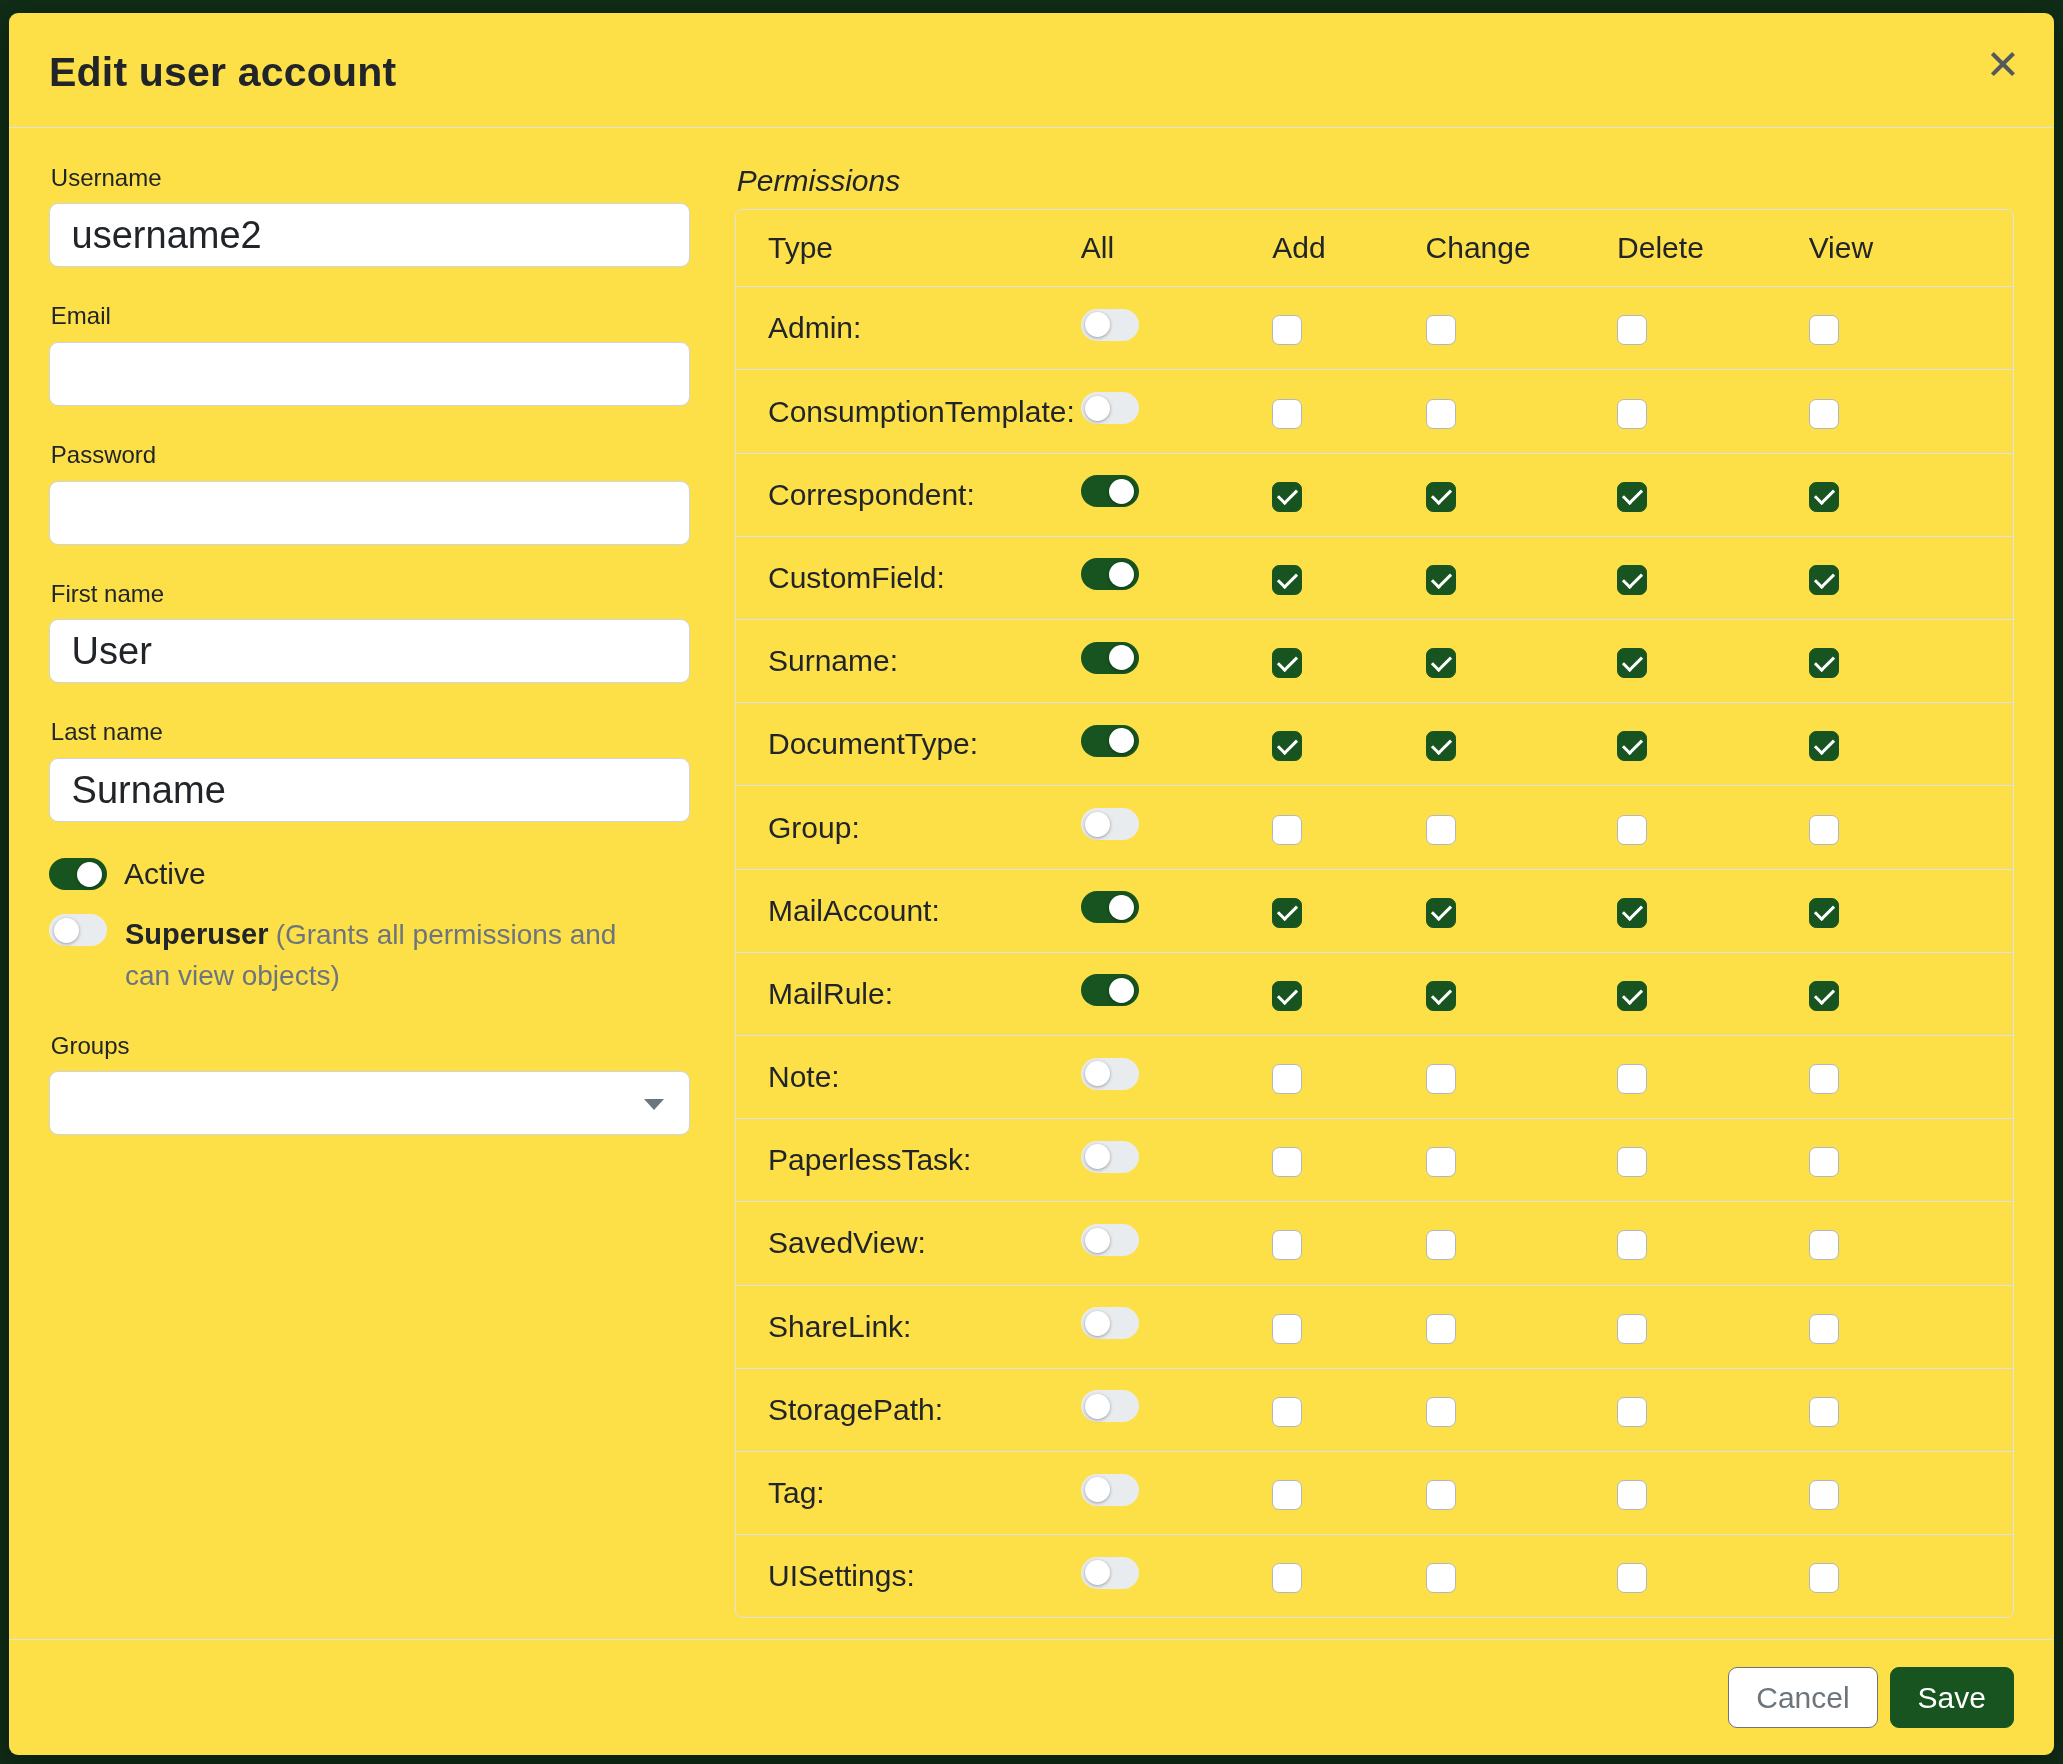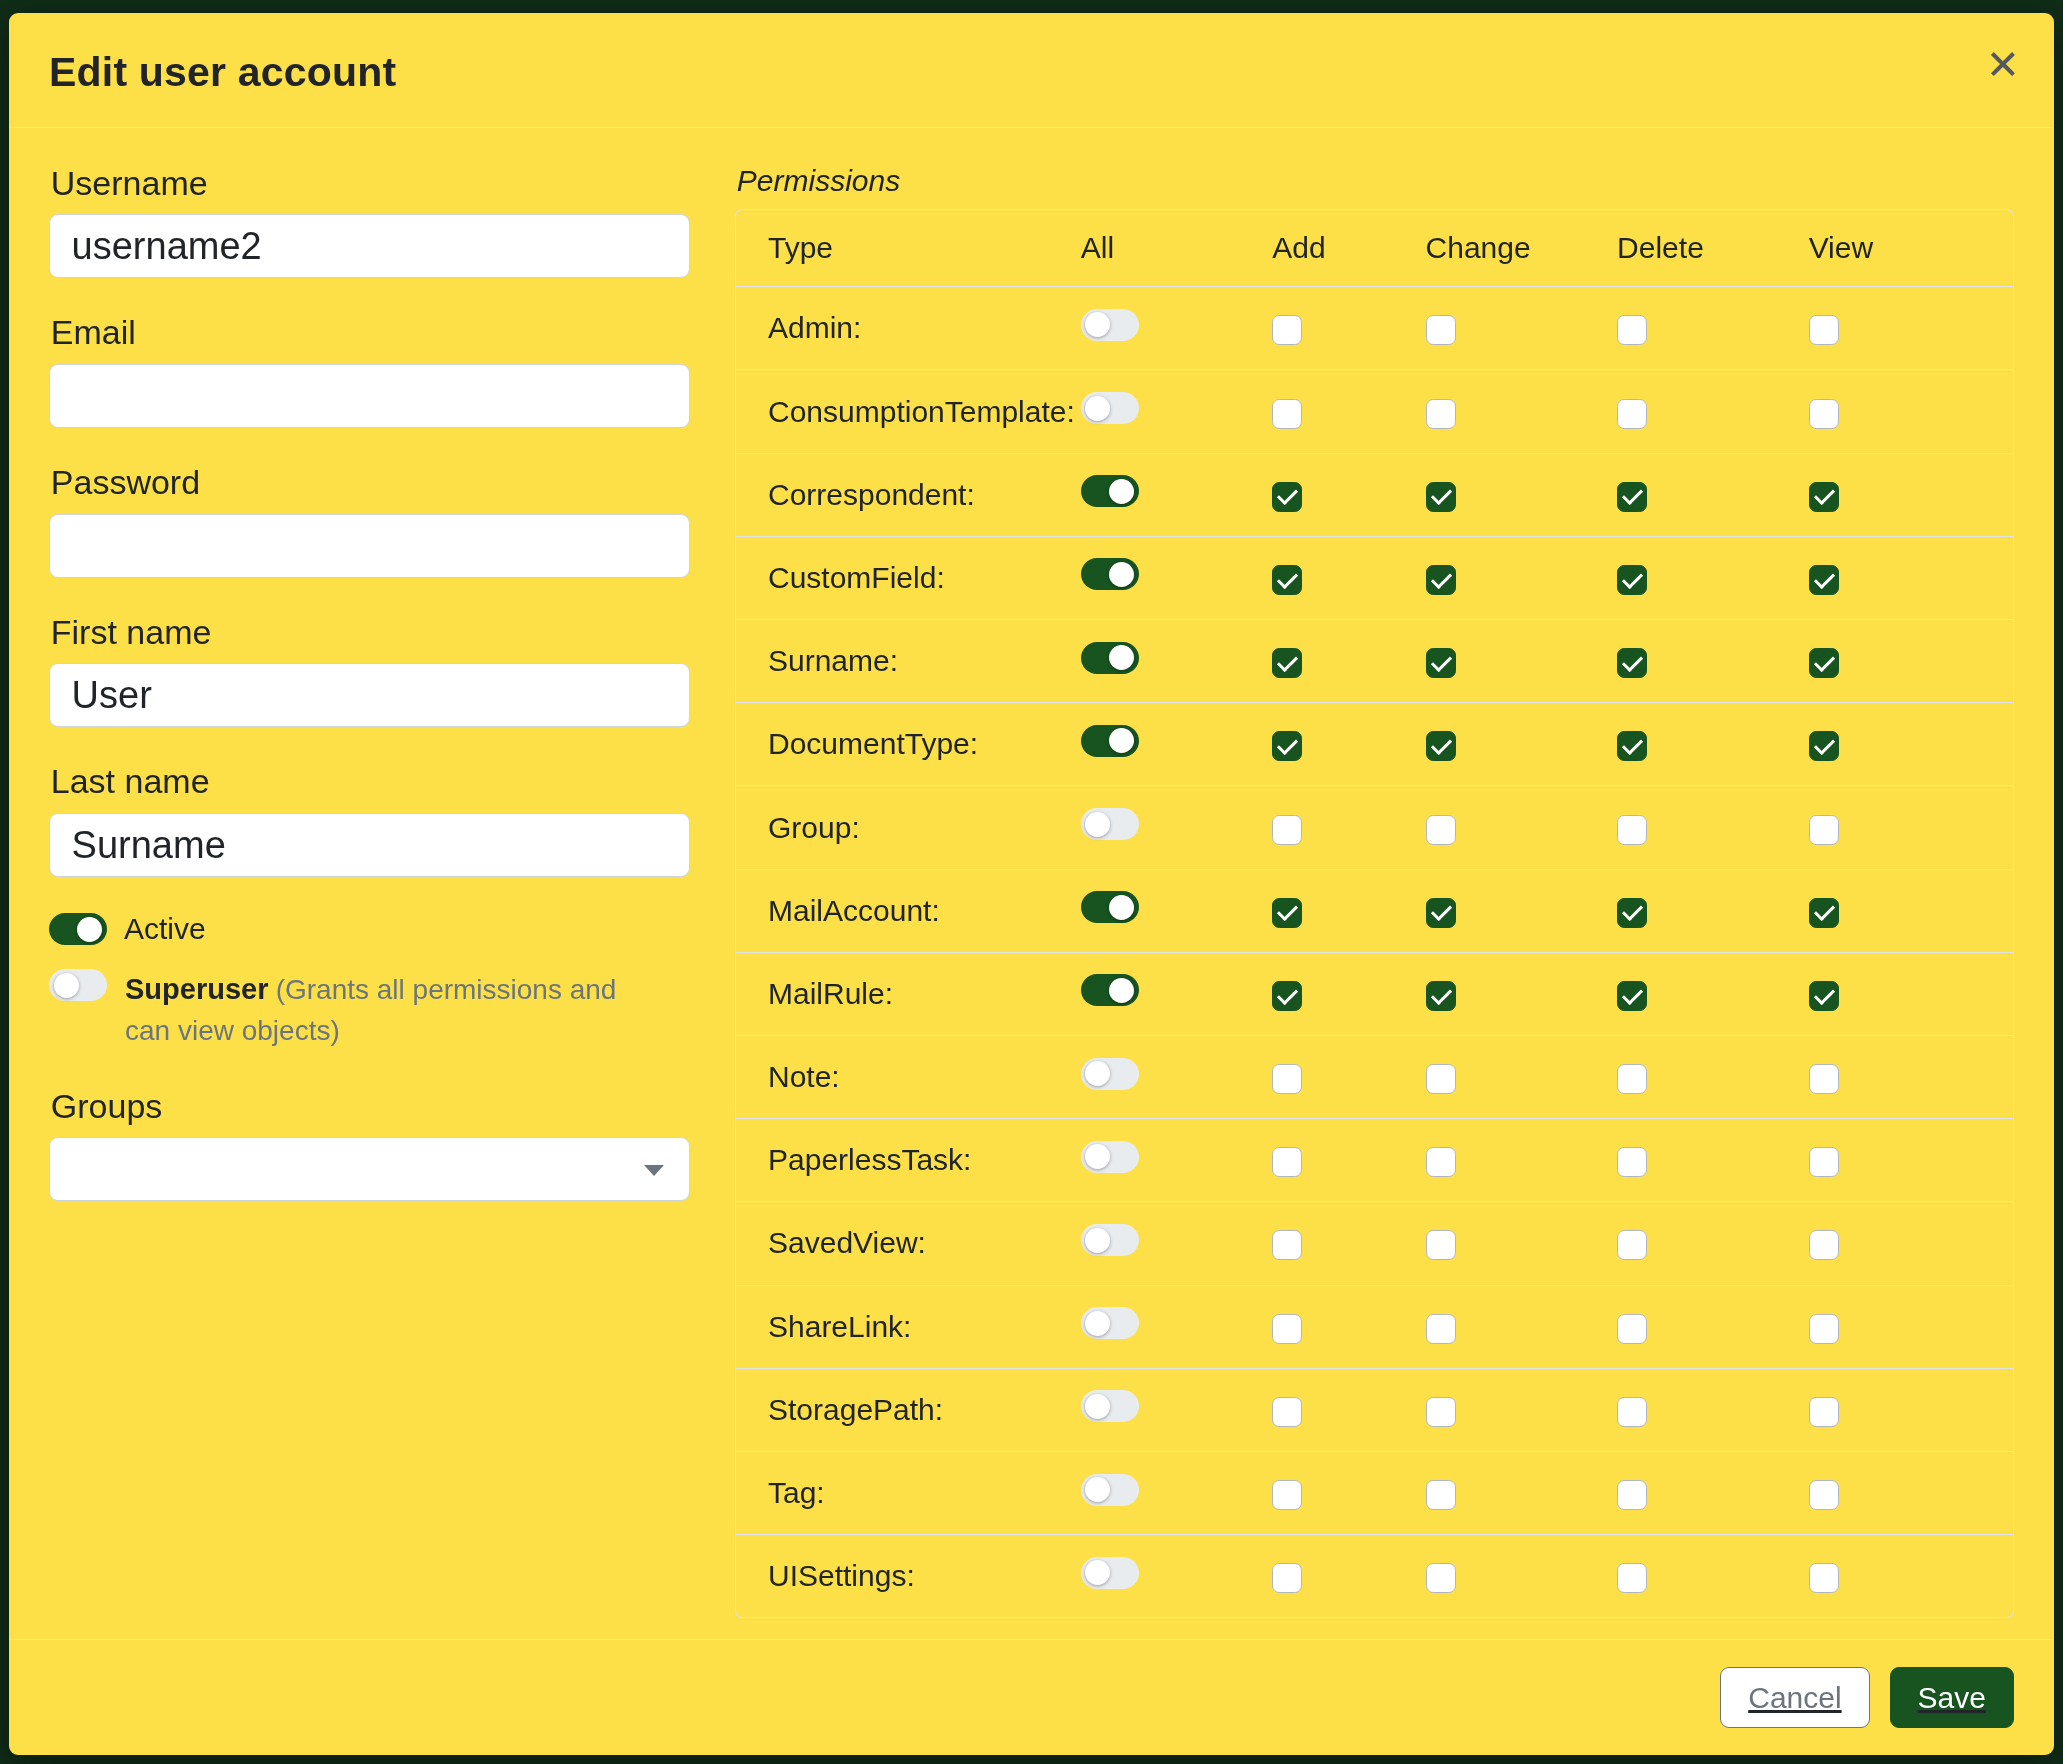--- a/index.html
+++ b/index.html
@@ -49,21 +49,21 @@
   .modal-body {
     flex: 1;
     display: flex;
     padding: 36px 40px 18px 40px;
     overflow: hidden;
   }
   .left-col { width: 641px; flex-shrink: 0; margin-right: 45px; }
   .right-col { flex: 1; min-width: 0; }
 
   .field-label {
-    font-size: 34px;
+    font-size: 24px;
     color: #212529;
     margin: 0 0 11.7px 1.8px;
     display: block;
   }
   .field-group { margin-bottom: 35px; }
   .text-input {
     width: 100%;
     height: 64px;
     border: 1.8px solid #ced4da;
     border-radius: 9px;
@@ -192,22 +192,21 @@
   }
 
   
   .modal-footer {
     flex-shrink: 0;
     border-top: 1.8px solid #dee2e6;
     padding: 27px 40px;
     display: flex;
     justify-content: flex-end;
     align-items: center;
-    gap: 20px;
-    text-decoration: underline;
+    gap: 12px;
   }
   .btn {
     height: 61px;
     border-radius: 9px;
     font-size: 30px;
     font-family: "Liberation Sans", sans-serif;
     padding: 0 27px;
     cursor: pointer;
   }
   .btn-cancel {

